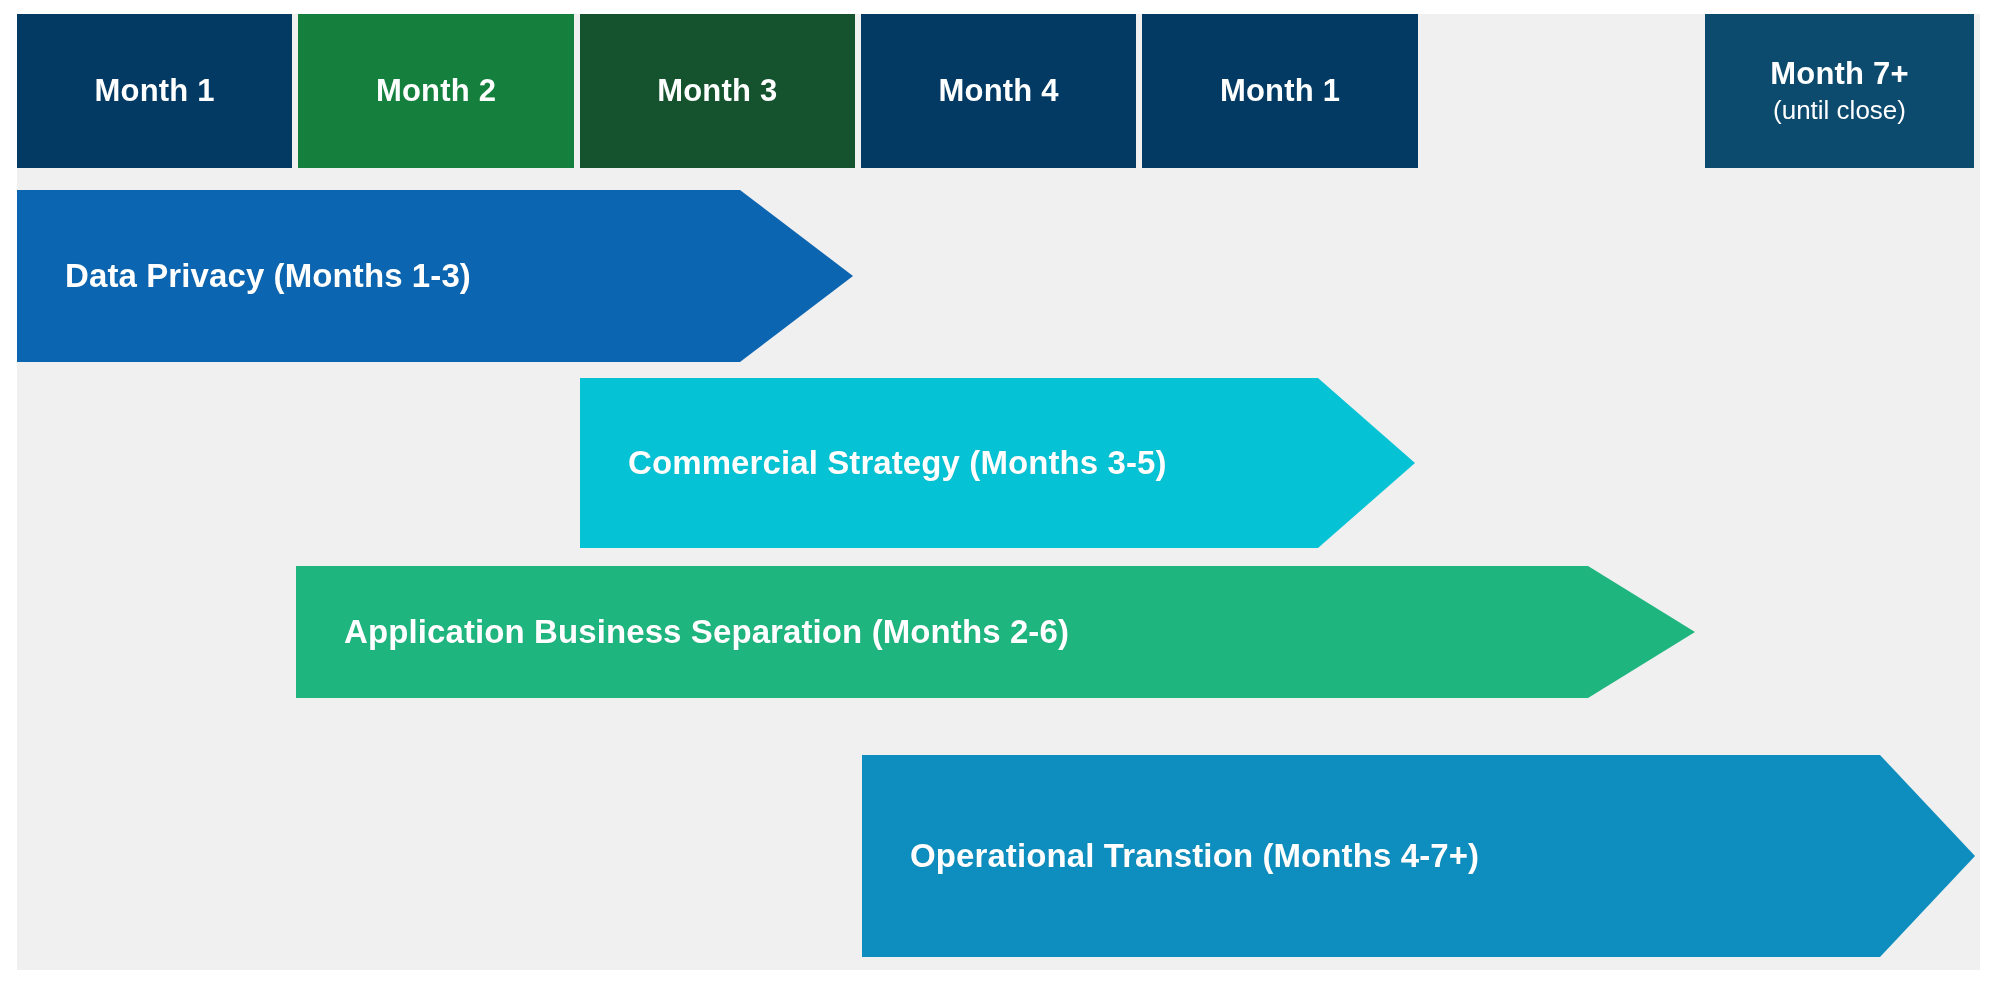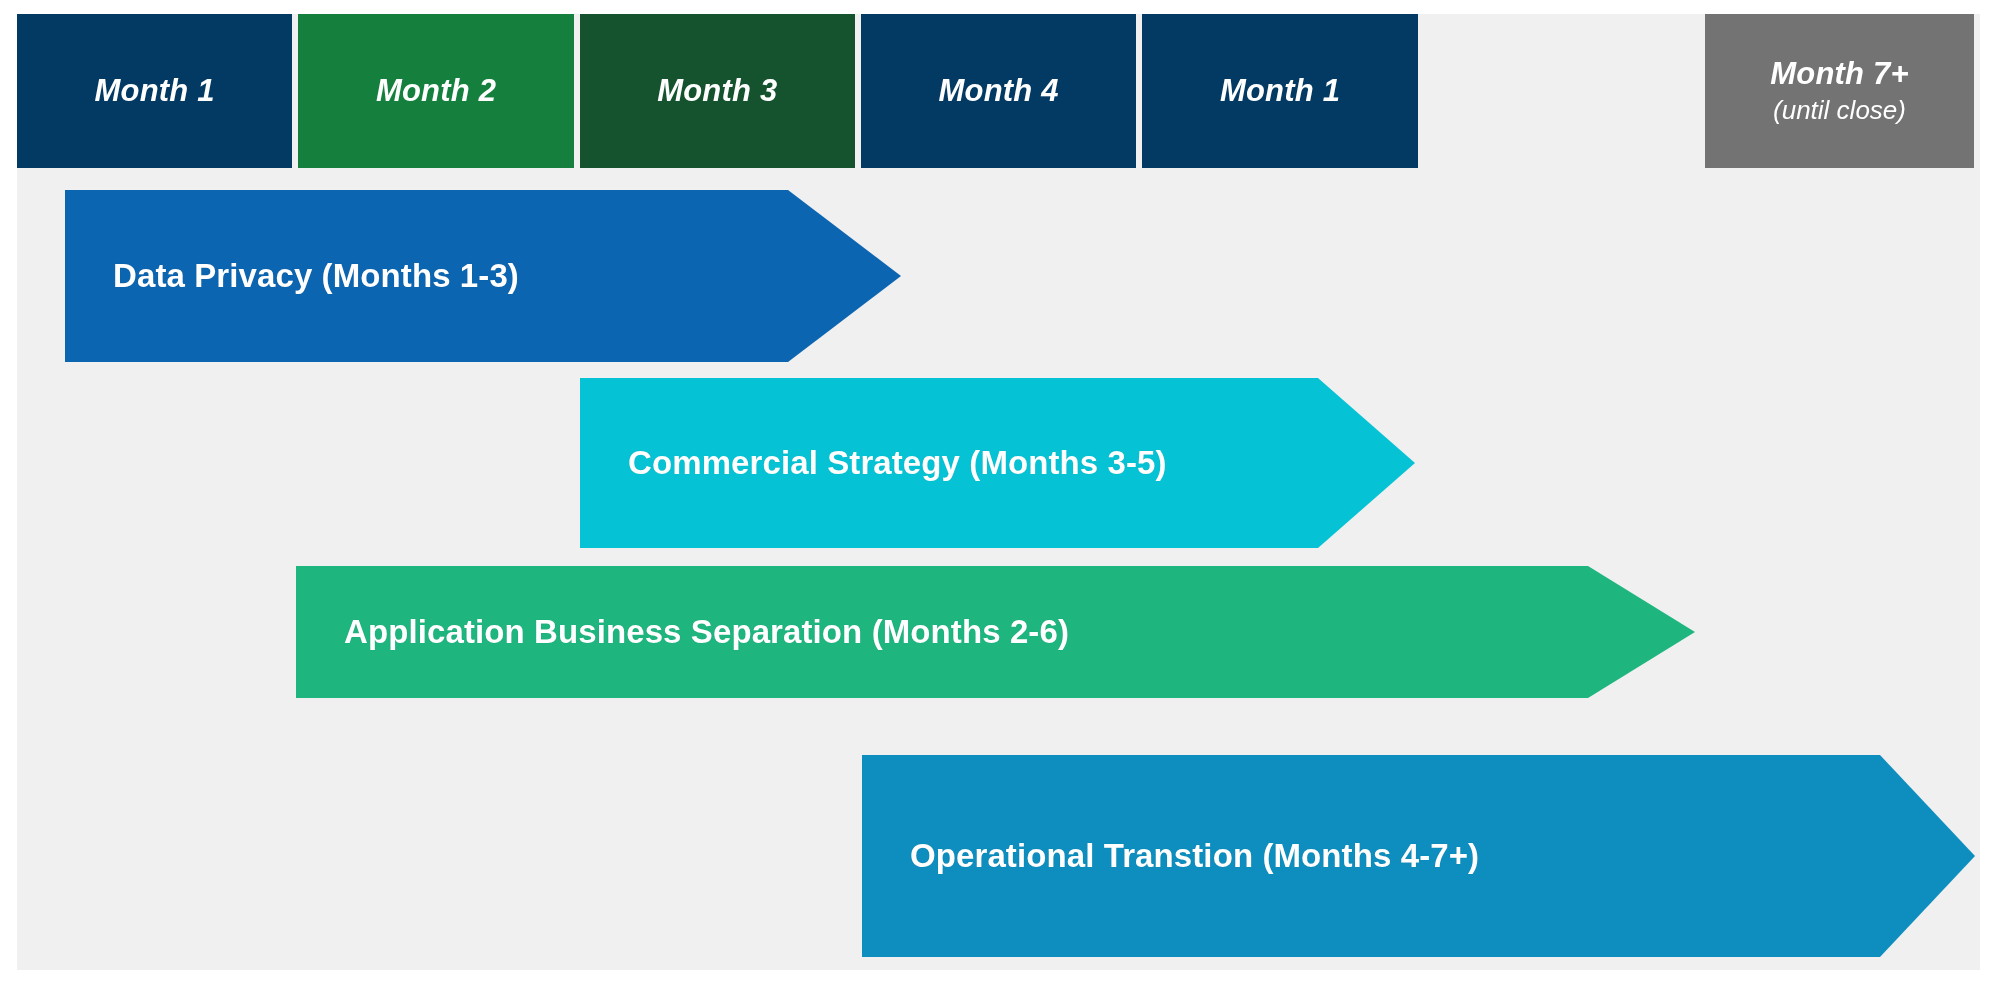--- a/index.html
+++ b/index.html
@@ -32,21 +32,20 @@
     background: #f0f0f0;
   }
 
   
   .header-row {
     position: absolute;
     left: 17px;
     top: 14px;
     width: 1963px;
     height: 136px;
-    font-style: italic;
   }
   .month-cell {
     position: absolute;
     top: 0;
     height: 154px;
     background: #033a63;
     color: #ffffff;
     display: flex;
     flex-direction: column;
     align-items: center;
@@ -111,28 +110,28 @@
       </div>
       <div class="month-cell" style="left: 562.667px; width: 275.333px; background: #14532d;">
         <div class="month-title">Month 3</div>
       </div>
       <div class="month-cell" style="left: 844px; width: 275.333px; background: rgb(3, 58, 99);">
         <div class="month-title">Month 4</div>
       </div>
       <div class="month-cell" style="left: 1125.33px; width: 275.333px; background: rgb(3, 58, 99);">
         <div class="month-title">Month 1</div>
       </div>
-      <div class="month-cell" style="left: 1688px; width: 269px; background: #737373;">
+      <div class="month-cell" style="left: 1688px; width: 269px; background: #0c4a6e;">
         <div class="month-title">Month 7+</div>
         <div class="month-sub">(until close)</div>
       </div>
     </div>
 
   <div id="phases-layer">
-      <div class="phase" style="left: 17px; top: 190px; width: 836px; height: 172px; margin-left: 48px;">
+      <div class="phase" style="left: 17px; top: 190px; width: 836px; height: 172px;">
         <svg class="phase-shape" viewBox="0 0 836 172" preserveAspectRatio="none">
           <path d="M0,0 L723,0 L836,86 L723,172 L0,172 Z" fill="#0b65b0"></path>
         </svg>
         <span class="phase-label">Data Privacy (Months 1-3)</span>
       </div>
       <div class="phase" style="left: 580px; top: 378px; width: 835px; height: 170px;">
         <svg class="phase-shape" viewBox="0 0 835 170" preserveAspectRatio="none">
           <path d="M0,0 L738,0 L835,85 L738,170 L0,170 Z" fill="#05c3d4"></path>
         </svg>
         <span class="phase-label">Commercial Strategy (Months 3-5)</span>

